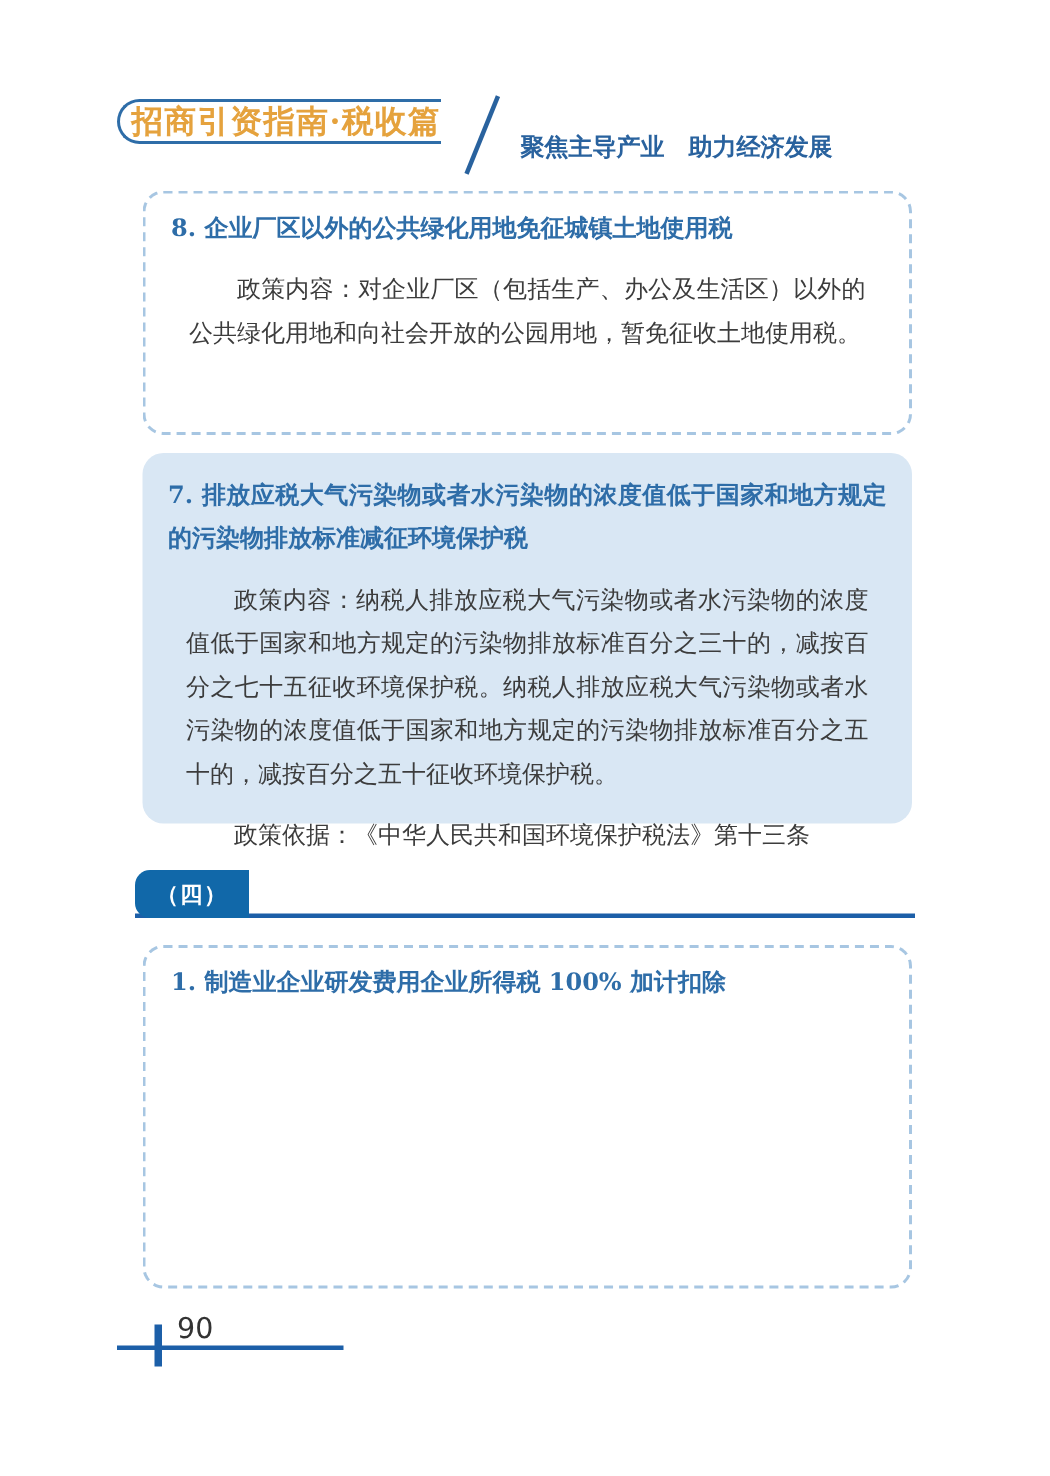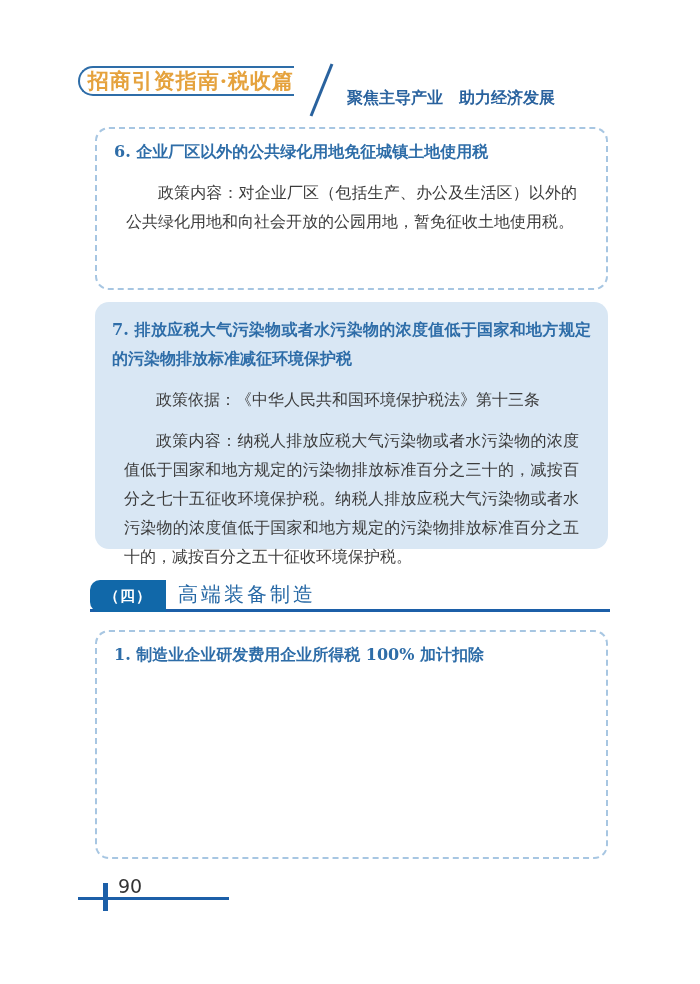--- a/index.html
+++ b/index.html
@@ -78,33 +78,32 @@
 
 <div class="page">
 
   <div class="title-frame">
     <span class="header-title">招商引资指南·税收篇</span>
   </div>
   <div class="header-slash"></div>
   <div class="header-subtitle">聚焦主导产业　助力经济发展</div>
 
   <div id="box6" class="box dashed">
-    <div class="box-title">6. 企业厂区以外的公共绿化用地免征城镇土地使用税</div>
+    <div class="box-title">8. 企业厂区以外的公共绿化用地免征城镇土地使用税</div>
     <p>政策内容：对企业厂区（包括生产、办公及生活区）以外的公共绿化用地和向社会开放的公园用地，暂免征收土地使用税。</p>
   </div>
 
   <div id="box7" class="box filled">
     <div class="box-title">7. 排放应税大气污染物或者水污染物的浓度值低于国家和地方规定的污染物排放标准减征环境保护税</div>
+    <p>政策内容：纳税人排放应税大气污染物或者水污染物的浓度值低于国家和地方规定的污染物排放标准百分之三十的，减按百分之七十五征收环境保护税。纳税人排放应税大气污染物或者水污染物的浓度值低于国家和地方规定的污染物排放标准百分之五十的，减按百分之五十征收环境保护税。</p>
     <p>政策依据：《中华人民共和国环境保护税法》第十三条</p>
-    <p>政策内容：纳税人排放应税大气污染物或者水污染物的浓度值低于国家和地方规定的污染物排放标准百分之三十的，减按百分之七十五征收环境保护税。纳税人排放应税大气污染物或者水污染物的浓度值低于国家和地方规定的污染物排放标准百分之五十的，减按百分之五十征收环境保护税。</p>
   </div>
 
   <div class="section">
     <div class="section-label">（四）</div>
-    <div class="section-title">高端装备制造</div>
   </div>
 
   <div id="box1" class="box dashed">
     <div class="box-title">1. 制造业企业研发费用企业所得税 100% 加计扣除</div>
   </div>
 
   <div class="footer-line"></div>
   <div class="footer-bar"></div>
   <div class="page-number">90</div>
 

